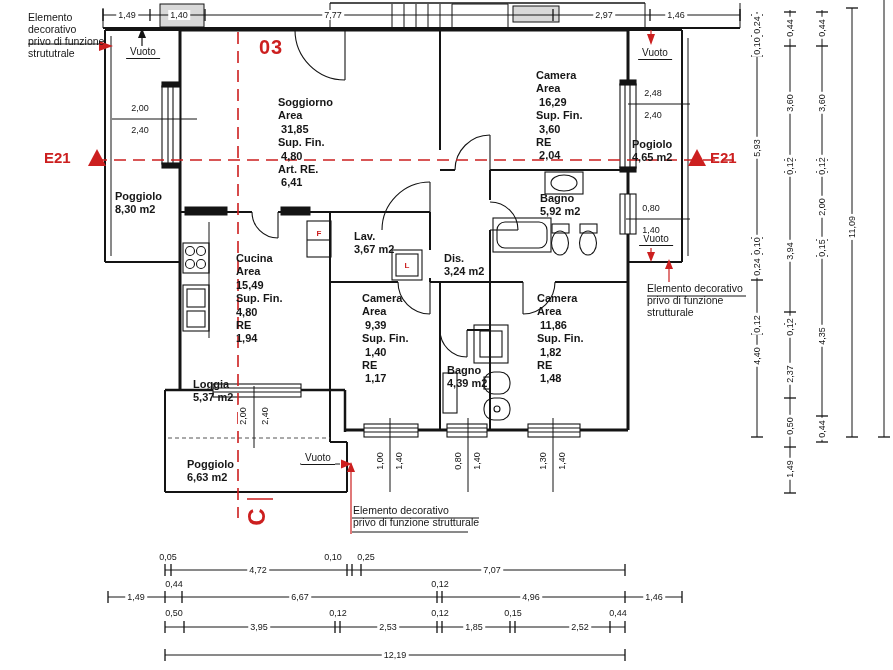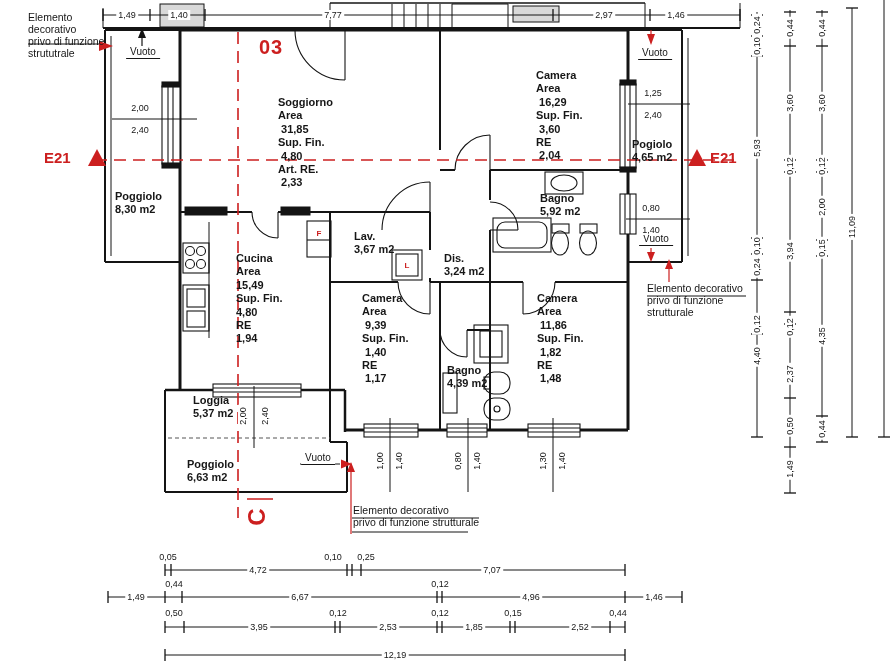--- a/index.html
+++ b/index.html
@@ -352,21 +352,21 @@
     <line x1="553" y1="418" x2="553" y2="492"></line>
   </g>
 </svg>
 
 <div class="lbl rm" style="left:278px;top:96px">Soggiorno
 Area
  31,85
 Sup. Fin.
  4,80
 Art. RE.
- 2,33</div>
+ 6,41</div>
 <div class="lbl rm" style="left:536px;top:69px">Camera
 Area
  16,29
 Sup. Fin.
  3,60
 RE
  2,04</div>
 <div class="lbl rm" style="left:236px;top:252px">Cucina
 Area
 15,49
@@ -389,21 +389,21 @@
 RE
  1,48</div>
 <div class="lbl rm" style="left:540px;top:192px">Bagno
 5,92 m2</div>
 <div class="lbl rm" style="left:447px;top:364px">Bagno
 4,39 m2</div>
 <div class="lbl rm" style="left:354px;top:230px">Lav.
 3,67 m2</div>
 <div class="lbl rm" style="left:444px;top:252px">Dis.
 3,24 m2</div>
-<div class="lbl rm" style="left:193px;top:394px">Loggia
+<div class="lbl rm" style="left:193px;top:378px">Loggia
 5,37 m2</div>
 <div class="lbl rm" style="left:115px;top:190px">Poggiolo
 8,30 m2</div>
 <div class="lbl rm" style="left:632px;top:138px">Pogiolo
 4,65 m2</div>
 <div class="lbl rm" style="left:187px;top:458px">Poggiolo
 6,63 m2</div>
 
 <div class="lbl vuoto" style="left:143px;top:46px">Vuoto</div>
 <div class="lbl vuoto" style="left:655px;top:47px">Vuoto</div>
@@ -480,21 +480,21 @@
 <div class="lbl dimv" style="left:822px;top:166px">0,12</div>
 <div class="lbl dimv" style="left:822px;top:207px">2,00</div>
 <div class="lbl dimv" style="left:822px;top:248px">0,15</div>
 <div class="lbl dimv" style="left:822px;top:336px">4,35</div>
 <div class="lbl dimv" style="left:822px;top:429px">0,44</div>
 
 <div class="lbl dimv" style="left:852px;top:227px">11,09</div>
 
 <div class="lbl dimh" style="left:140px;top:108px">2,00</div>
 <div class="lbl dimh" style="left:140px;top:130px">2,40</div>
-<div class="lbl dimh" style="left:653px;top:93px">1,25</div>
+<div class="lbl dimh" style="left:653px;top:93px">2,48</div>
 <div class="lbl dimh" style="left:653px;top:115px">2,40</div>
 <div class="lbl dimh" style="left:651px;top:208px">0,80</div>
 <div class="lbl dimh" style="left:651px;top:230px">1,40</div>
 <div class="lbl dimv" style="left:243px;top:416px">2,00</div>
 <div class="lbl dimv" style="left:265px;top:416px">2,40</div>
 <div class="lbl dimv" style="left:380px;top:461px">1,00</div>
 <div class="lbl dimv" style="left:399px;top:461px">1,40</div>
 <div class="lbl dimv" style="left:458px;top:461px">0,80</div>
 <div class="lbl dimv" style="left:477px;top:461px">1,40</div>
 <div class="lbl dimv" style="left:543px;top:461px">1,30</div>

